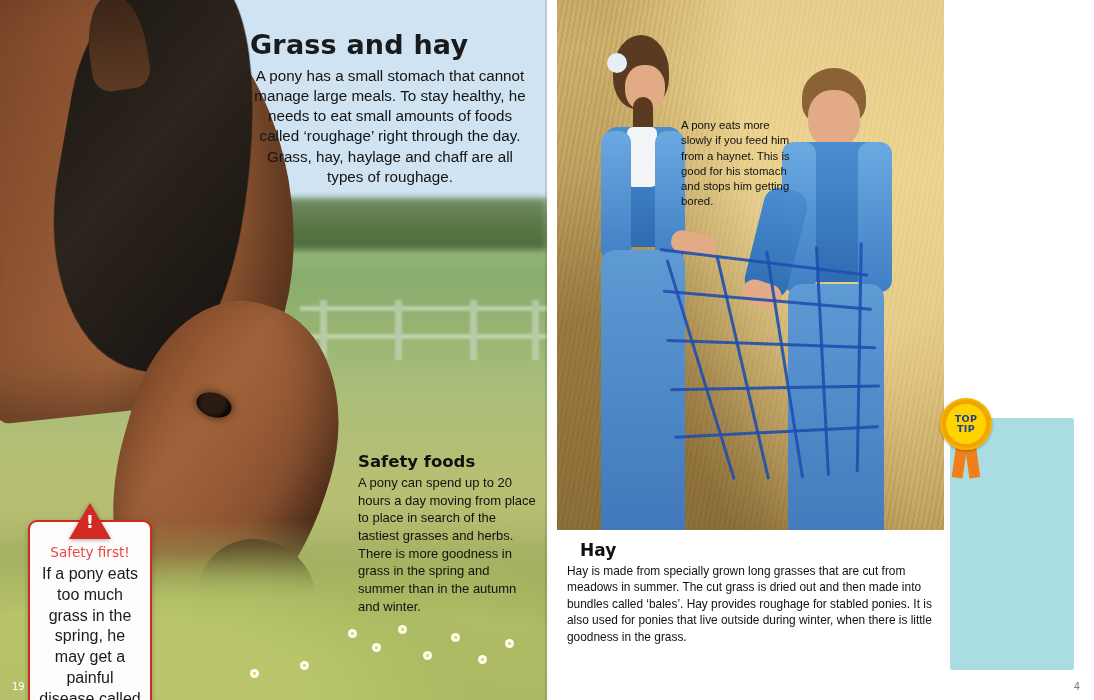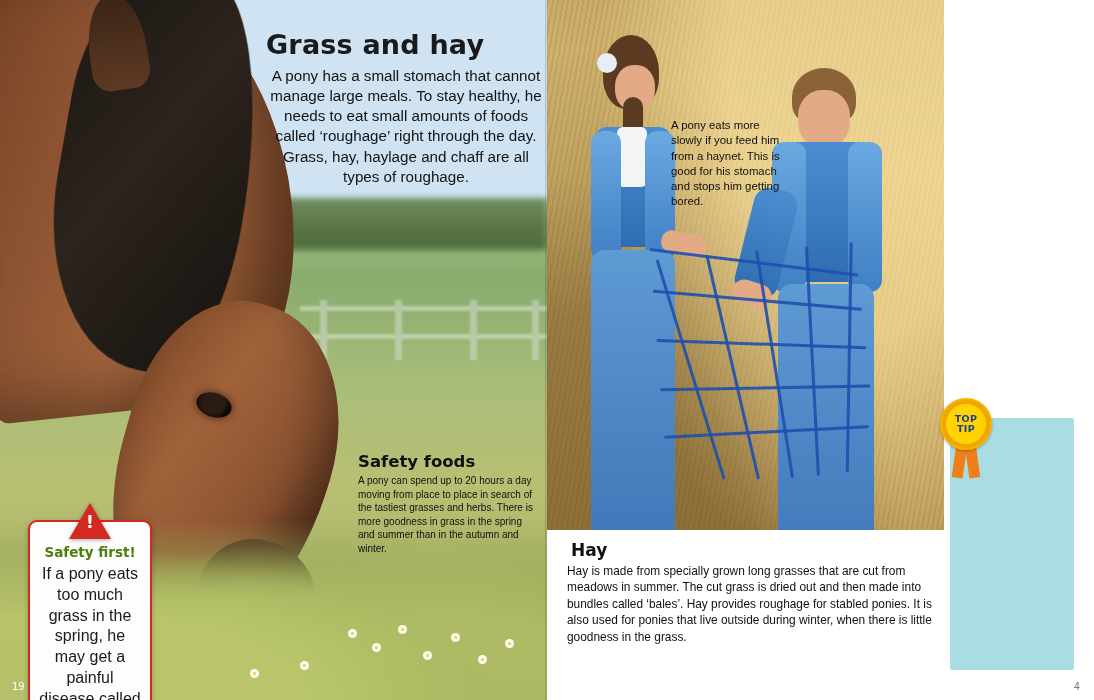--- a/index.html
+++ b/index.html
@@ -137,21 +137,21 @@
   .pony-shadow {
     position: absolute;
     left: 30px; top: 570px;
     width: 330px; height: 110px;
     background: radial-gradient(ellipse, rgba(40,35,15,.55) 0 45%, rgba(40,35,15,0) 75%);
   }
 
   
   .left-text {
     position: absolute;
-    left: 266px; top: 30px;
+    left: 250px; top: 30px;
     width: 280px;
     z-index: 5;
   }
   .headline {
     font-family: "DejaVu Sans", sans-serif;
     font-size: 27px;
     font-weight: 700;
     color: #1a1a1a;
     letter-spacing: .2px;
     margin: 0 0 6px 0;
@@ -171,21 +171,21 @@
     z-index: 5;
   }
   .sub-head {
     font-family: "DejaVu Sans", sans-serif;
     font-size: 16.5px;
     font-weight: 700;
     color: #111;
     margin: 0 0 3px 0;
   }
   .body-sm {
-    font-size: 10px;
+    font-size: 13px;
     line-height: 1.36;
     color: #111;
     margin: 0;
   }
 
   
   .safety-box {
     position: absolute;
     left: 28px; top: 520px;
     width: 124px;
@@ -193,22 +193,22 @@
     background: #fdfdfb;
     border: 2px solid #d22a22;
     border-radius: 9px;
     text-align: center;
     z-index: 6;
     box-shadow: 0 2px 5px rgba(0,0,0,.25);
   }
   .safety-title {
     font-family: "DejaVu Sans", sans-serif;
     font-size: 13.5px;
-    font-weight: 700;
-    color: #4d7c0f;
+    font-weight: 400;
+    color: #ef4444;
     margin: 0 0 4px 0;
   }
   .safety-body {
     font-size: 16px;
     line-height: 1.3;
     color: #1a1a1a;
     margin: 0;
   }
   .warn-triangle {
     position: absolute;
@@ -242,21 +242,21 @@
   .gutter {
     position: absolute;
     left: 545px; top: 0;
     width: 4px; height: 700px;
     background: linear-gradient(90deg, rgba(0,0,0,.18), rgba(0,0,0,.05) 40%, rgba(255,255,255,0));
     z-index: 8;
   }
   
   .photo-hay {
     position: absolute;
-    left: 0; top: 0;
+    left: 10px; top: 0;
     width: 480px; height: 700px;
     overflow: hidden;
     background:
       repeating-linear-gradient(100deg, rgba(0,0,0,.05) 0 2px, rgba(255,255,255,.05) 2px 5px),
       linear-gradient(#c9a862 0%, #d8b86e 25%, #c5a057 55%, #b08d49 80%, #9c7c3f 100%);
   }
   .hay-bale-edge {
     position: absolute;
     left: 0; top: 0;
     width: 397px; height: 700px;
@@ -439,21 +439,21 @@
     position: absolute;
     left: 20px; top: 540px;
     width: 372px;
     z-index: 7;
   }
   .hay-head {
     font-family: "DejaVu Sans", sans-serif;
     font-size: 17px;
     font-weight: 700;
     color: #111;
-    margin: 0 0 3px 4px;
+    margin: 0 0 3px 13px;
   }
   .hay-body {
     font-size: 11.9px;
     line-height: 1.38;
     color: #111;
     margin: 0;
   }
   .white-bottom {
     position: absolute;
     left: 0; top: 530px;

